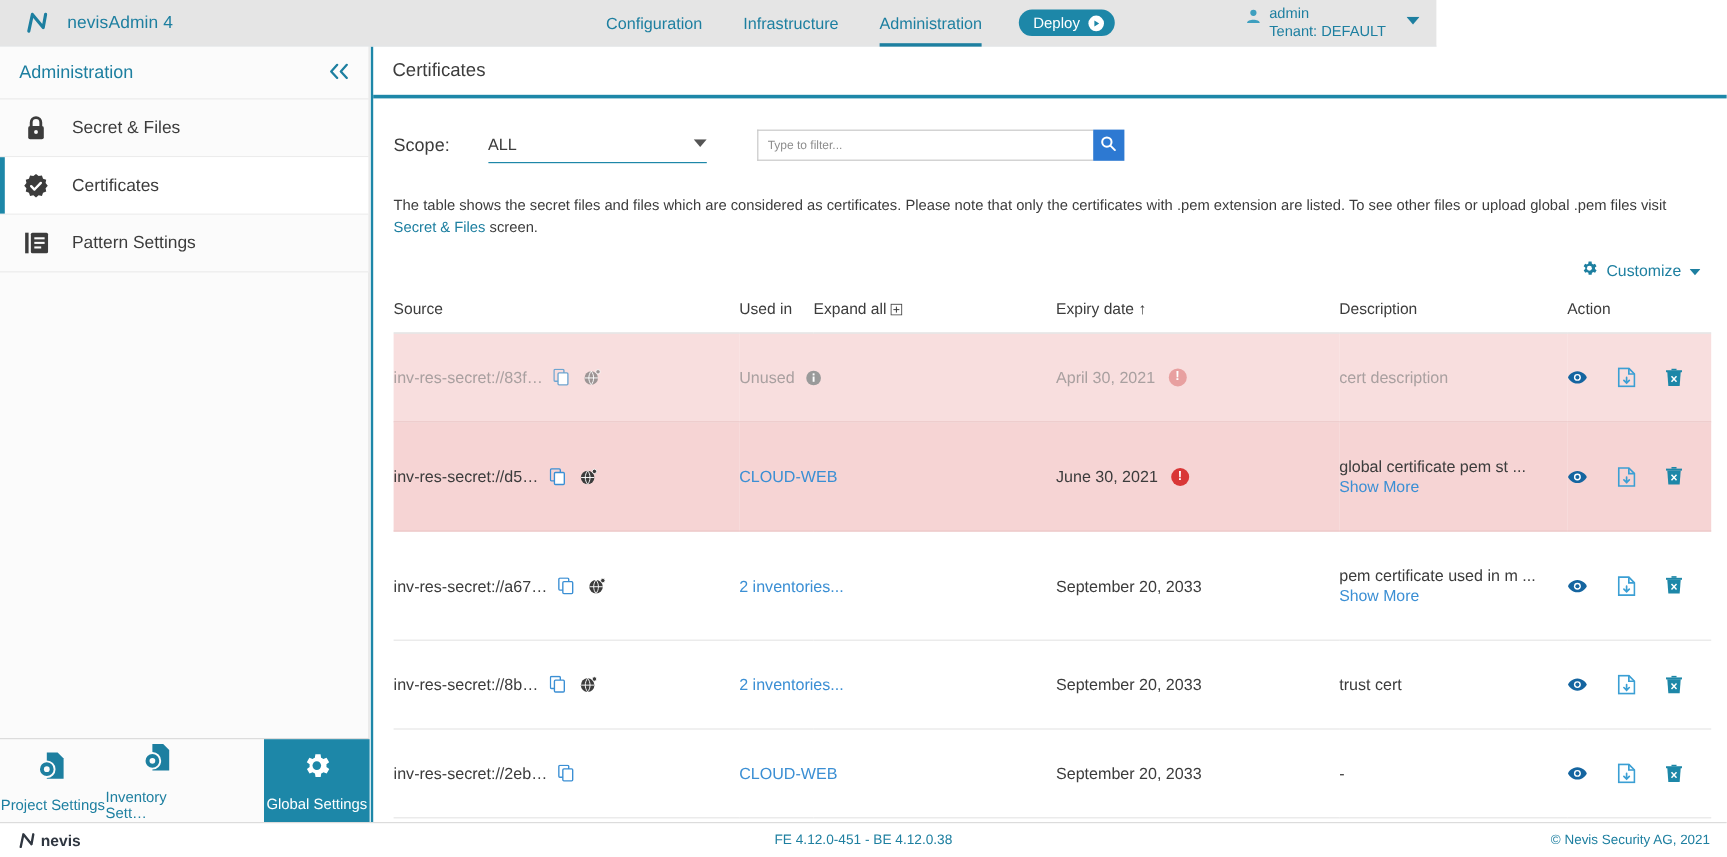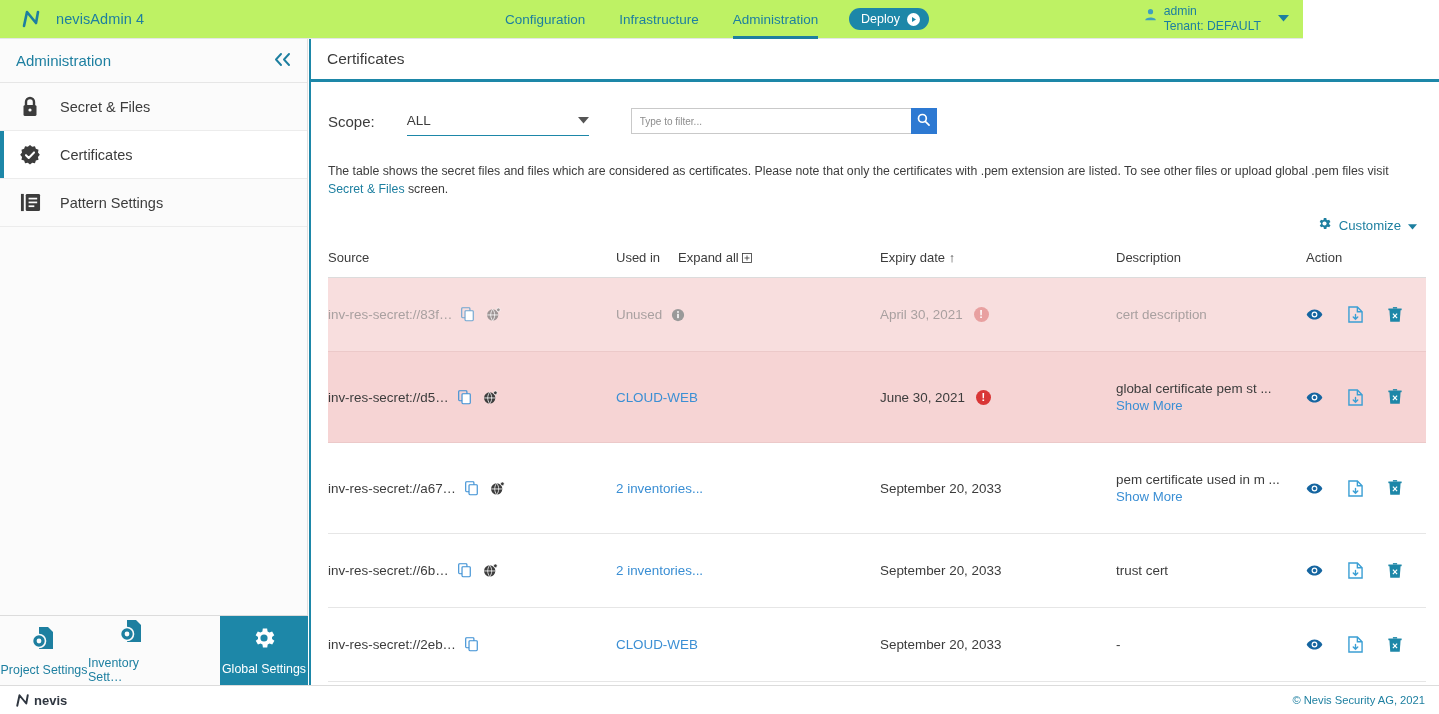--- a/index.html
+++ b/index.html
@@ -8,22 +8,22 @@
     width: 1439px; height: 714px;
     overflow: hidden;
     font-family: "Liberation Sans", sans-serif;
     background: #ffffff;
     color: #3c3c3c;
   }
   .app { position: relative; width: 1439px; height: 714px; }
 
   
   .topbar {
-    position: absolute; left: 0; top: 0; width: 1303px; height: 39px;
-    background: #bef264;
+    position: absolute; left: 0; top: 0; width: 1197px; height: 39px;
+    background: #e5e5e5;
     border-bottom: 1px solid #e3e6e8;
     display: flex; align-items: center;
   }
   .brand { display: flex; align-items: center; margin-left: 18px; }
   .brand-logo {
     width: 26px; height: 24px; color: #1d7fa0;
     display: flex; align-items: center; justify-content: center;
   }
   .brand-name {
     margin-left: 12px; font-size: 14.5px; color: #1d7fa0; letter-spacing: .1px;
@@ -572,21 +572,21 @@
                     <rect x="5.6" y="0" width="4.8" height="1.6" fill="currentColor"></rect>
                     <path d="M5.6 7.4 L10.4 12.6 M10.4 7.4 L5.6 12.6" stroke="#ffffff" stroke-width="1.4"></path>
                   </svg>
                 </span>
               </div>
             </td>
           </tr>
           <tr>
             <td>
               <div class="src-cell">
-                <span class="src-text">inv-res-secret://6b…</span>
+                <span class="src-text">inv-res-secret://8b…</span>
                 <span class="copy-ico">
                   <svg width="14" height="15" viewBox="0 0 16 17">
                     <rect x="0.8" y="0.8" width="9.4" height="11.4" rx="1" stroke="currentColor" fill="none" stroke-width="1.3"></rect>
                     <rect x="4.6" y="4.2" width="9.4" height="11.4" rx="1" stroke="currentColor" fill="#ffffff" stroke-width="1.3"></rect>
                   </svg>
                 </span>
                 <span class="globe-ico">
                   <svg width="15" height="15" viewBox="0 0 17 17">
                     <circle cx="7.6" cy="9" r="6.4" fill="currentColor"></circle>
                     <path d="M1.4 9 H14 M7.6 2.6 c3 3.5 3 9.3 0 12.8 c-3-3.5-3-9.3 0-12.8" stroke="#ffffff" stroke-width="0.9" fill="none"></path>
@@ -691,15 +691,16 @@
     </table>
   </div>
 
   <div class="footer">
     <div class="footer-logo">
       <svg width="17" height="15" viewBox="0 0 22 20" style="color:#2f3640">
           <path d="M4 17 L7 3 L16 14 L18 3" stroke="currentColor" stroke-width="2.6" fill="none" stroke-linecap="round" stroke-linejoin="round"></path>
         </svg>
       <span class="nv">nevis</span>
     </div>
+    <div class="footer-center">FE 4.12.0-451 - BE 4.12.0.38</div>
     <div class="footer-right">© Nevis Security AG, 2021</div>
   </div>
 </div>
 
 </body></html>

